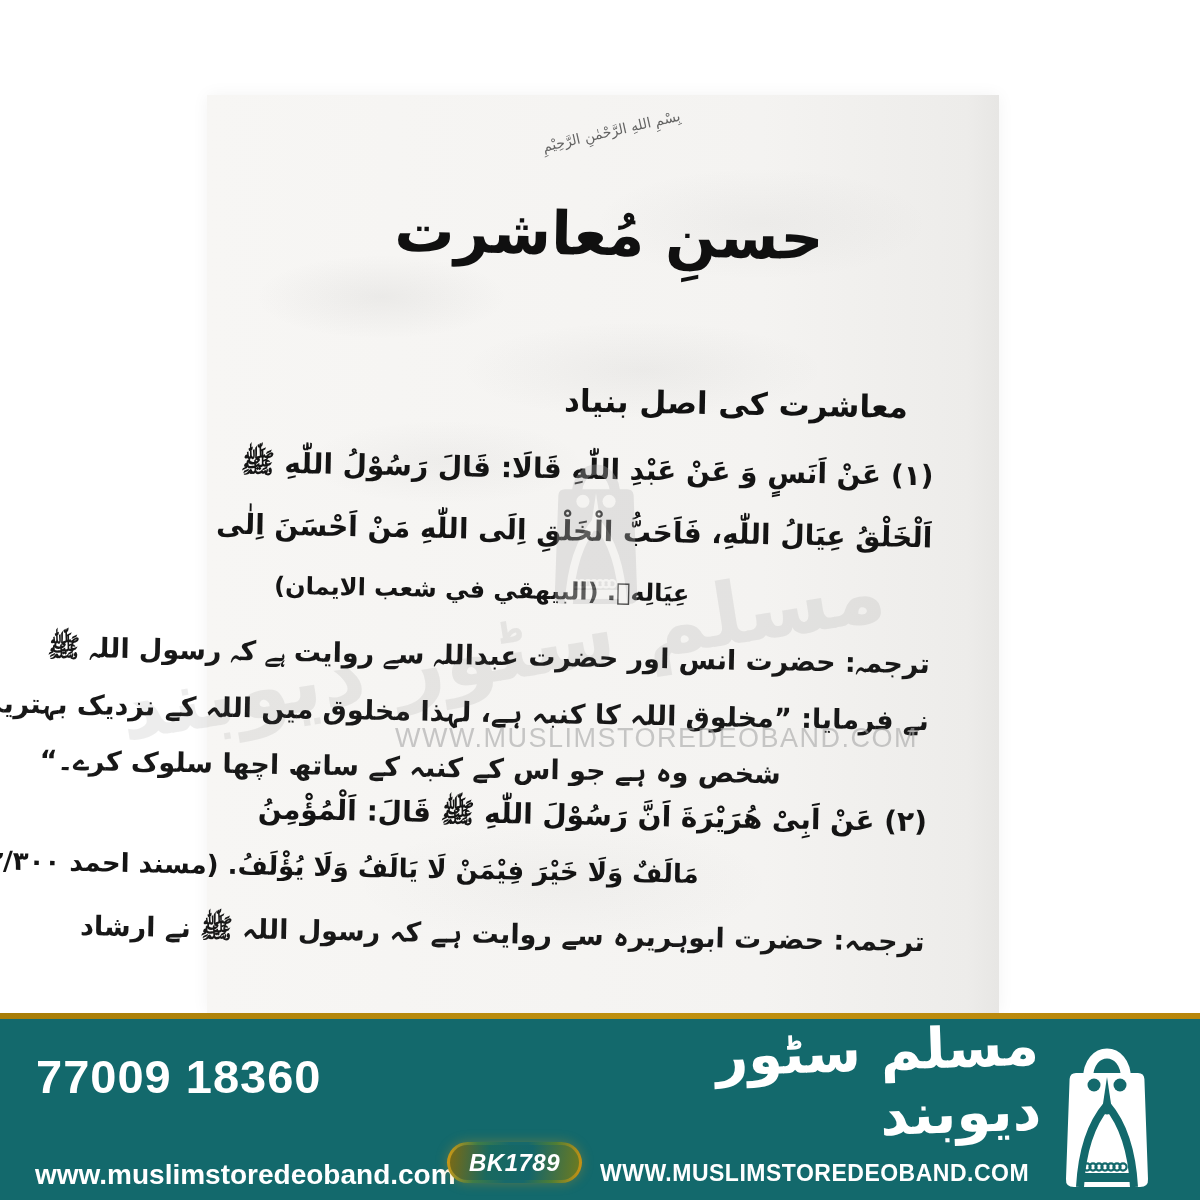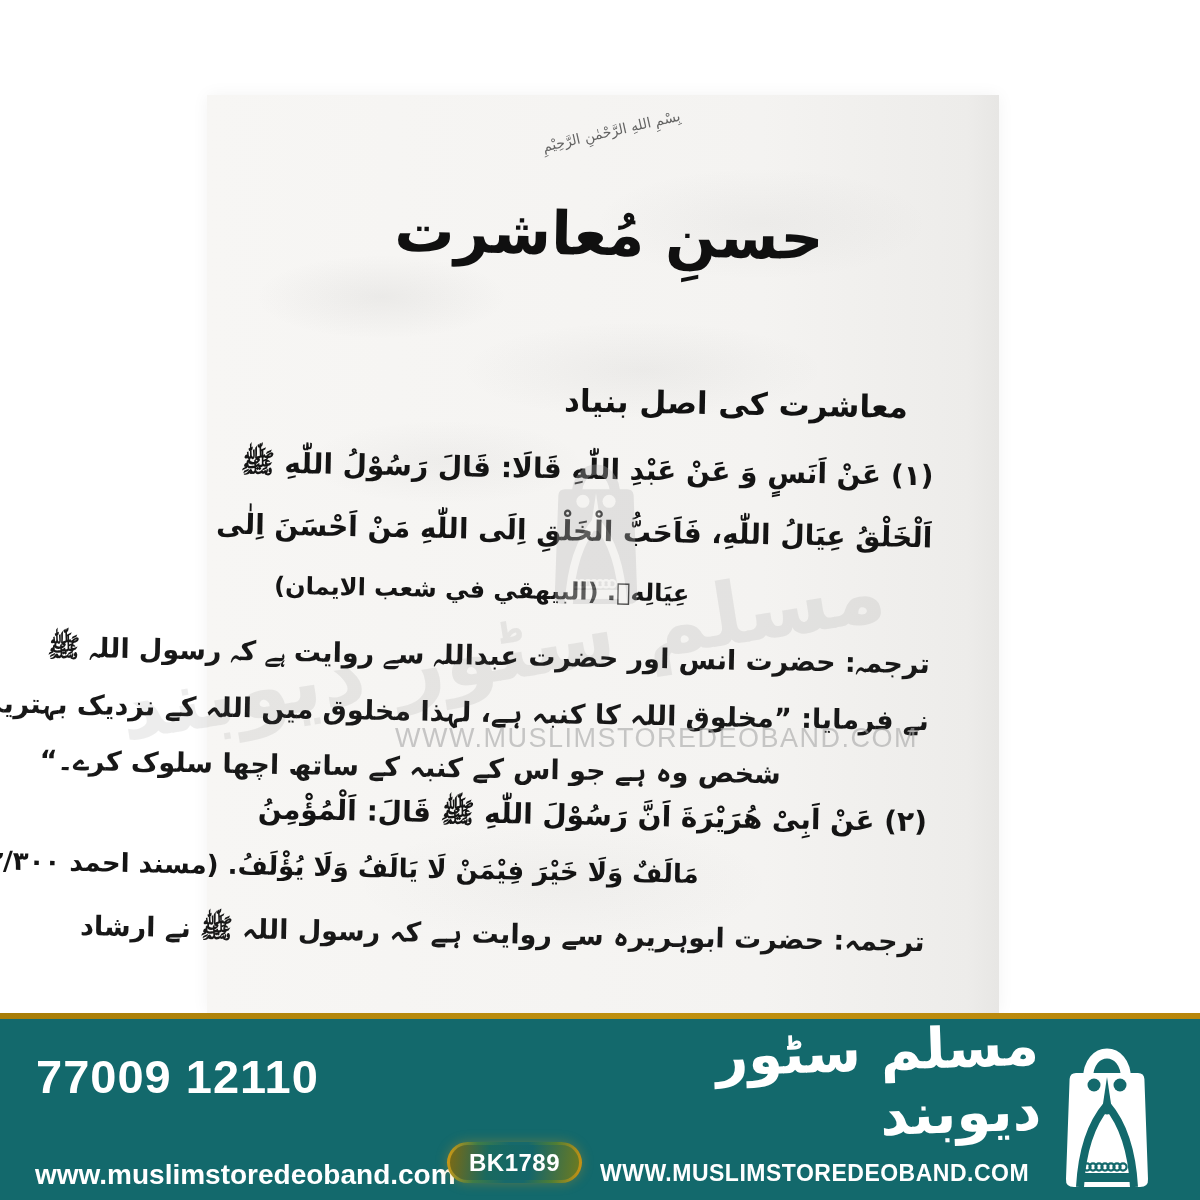--- a/index.html
+++ b/index.html
@@ -59,21 +59,21 @@
   .code-pill{
     position:absolute;left:447px;top:123px;width:135px;height:41px;border-radius:21px;
     background:linear-gradient(97deg,#d89a10 0%,#3f7c46 22%,#17696b 45%,#17696b 58%,#4f7e34 78%,#d29310 100%);
     box-shadow:0 0 12px rgba(222,150,16,.35);
   }
   .code-pill .inner{
     position:absolute;inset:3px;border-radius:18px;
     background:linear-gradient(97deg,#7c6a14 0%,#19695f 30%,#14666a 62%,#6d7b1f 100%);
     display:flex;align-items:center;justify-content:center;
   }
-  .code-pill .label{color:#ffffff;font-size:24px;font-weight:bold;letter-spacing:.5px;}
+  .code-pill .label{color:#ffffff;font-size:24px;font-weight:bold;letter-spacing:.5px;font-style:italic;}
   .store-callig{
     position:absolute;left:598px;top:10px;width:442px;height:112px;
     display:flex;align-items:center;justify-content:center;direction:rtl;
     font-family:"DejaVu Sans",sans-serif;font-size:56px;font-weight:bold;color:#ffffff;
     transform:rotate(-2deg);
   }
   .site-caps{
     position:absolute;left:600px;top:141px;color:#ffffff;font-weight:bold;
     font-size:23px;letter-spacing:.5px;
   }
@@ -133,21 +133,21 @@
       <div class="wm-callig">مسلم سٹور دیوبند</div>
 
       <div class="wm-url">WWW.MUSLIMSTOREDEOBAND.COM</div>
     </div>
   </div>
 
   <div class="footer-gold"></div>
 
   <div class="footer">
 
-    <div class="phone phone-1">77009 12110</div>
+    <div class="phone phone-1">77009 18360</div>
     <div class="site-small">www.muslimstoredeoband.com</div>
 
     <div class="code-pill">
       <div class="inner">
         <span class="label">BK1789</span>
       </div>
     </div>
 
     <div class="store-callig">مسلم سٹور دیوبند</div>
 

